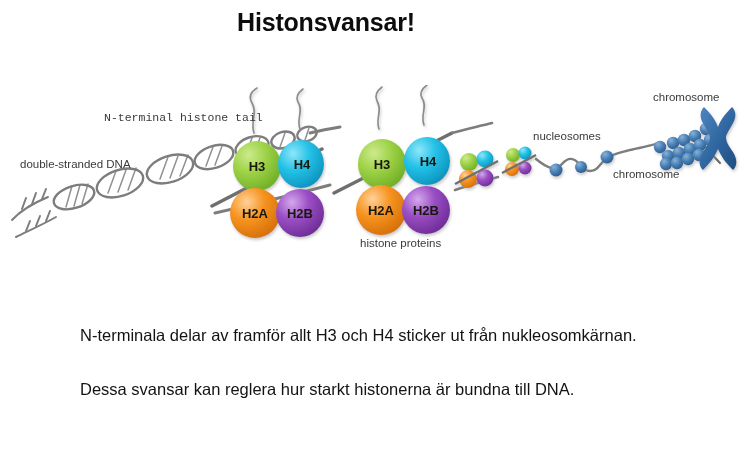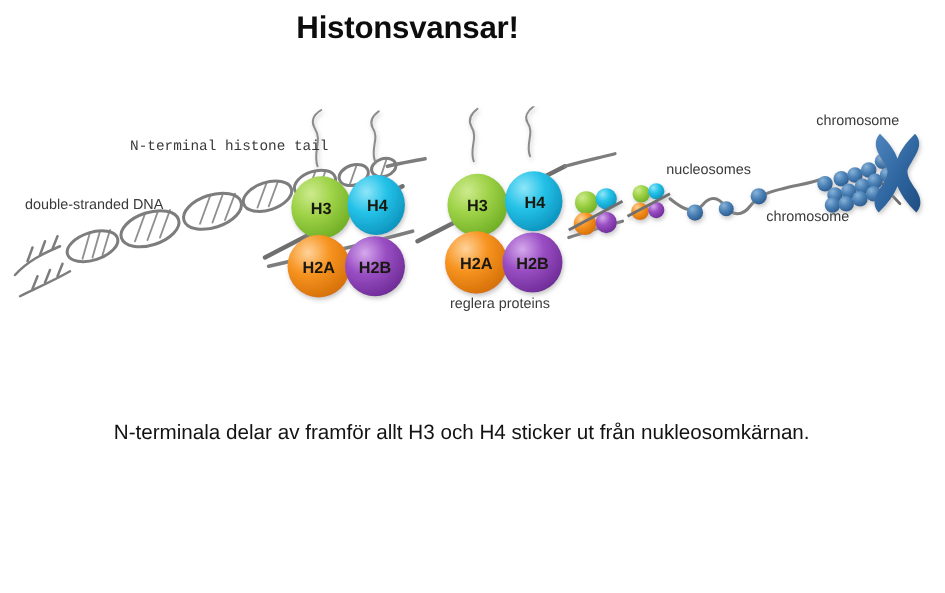--- a/index.html
+++ b/index.html
@@ -60,21 +60,21 @@
   
   .body-text {
     position: absolute;
     left: 76px;
     top: 320px;
     width: 640px;
     font-size: 16.5px;
     line-height: 23px;
     color: #131313;
   }
-  .body-text p { margin: 15px; }
+  .body-text p { margin: 4px; }
   .body-text .gap { height: 23px; }
 </style>
 </head>
 <body>
 
 <div class="slide">
 
   <div class="slide-title">Histonsvansar!</div>
 
   <div class="diagram">
@@ -257,24 +257,25 @@
                  C 736 26, 737 32, 732 40 C 728 47, 726 50, 726 52
                  C 726 56, 728 60, 733 67 C 738 75, 737 81, 733 85
                  C 725 77, 721 71, 718 64 C 715 71, 711 77, 703 85
                  C 699 81, 698 75, 703 67 C 708 60, 710 56, 710 52
                  C 710 50, 708 47, 704 40 C 699 32, 700 26, 704 22 Z"></path>
       </g>
     </svg>
 
     <div class="dlabel lbl-nterm">N-terminal histone tail</div>
     <div class="dlabel lbl-dsdna">double-stranded DNA</div>
-    <div class="dlabel lbl-hist">reglera proteins</div>
+    <div class="dlabel lbl-hist">histone proteins</div>
     <div class="dlabel lbl-nucl">nucleosomes</div>
     <div class="dlabel lbl-chrom">chromosome</div>
     <div class="dlabel lbl-chrmsm">chromosome</div>
   </div>
 
   <div class="body-text">
     <p>N-terminala delar av framför allt H3 och H4 sticker ut från nukleosomkärnan.</p>
     <div class="gap"></div>
+    <p>Dessa svansar kan reglera hur starkt histonerna är bundna till DNA.</p>
   </div>
 
 </div>
 
 </body></html>

